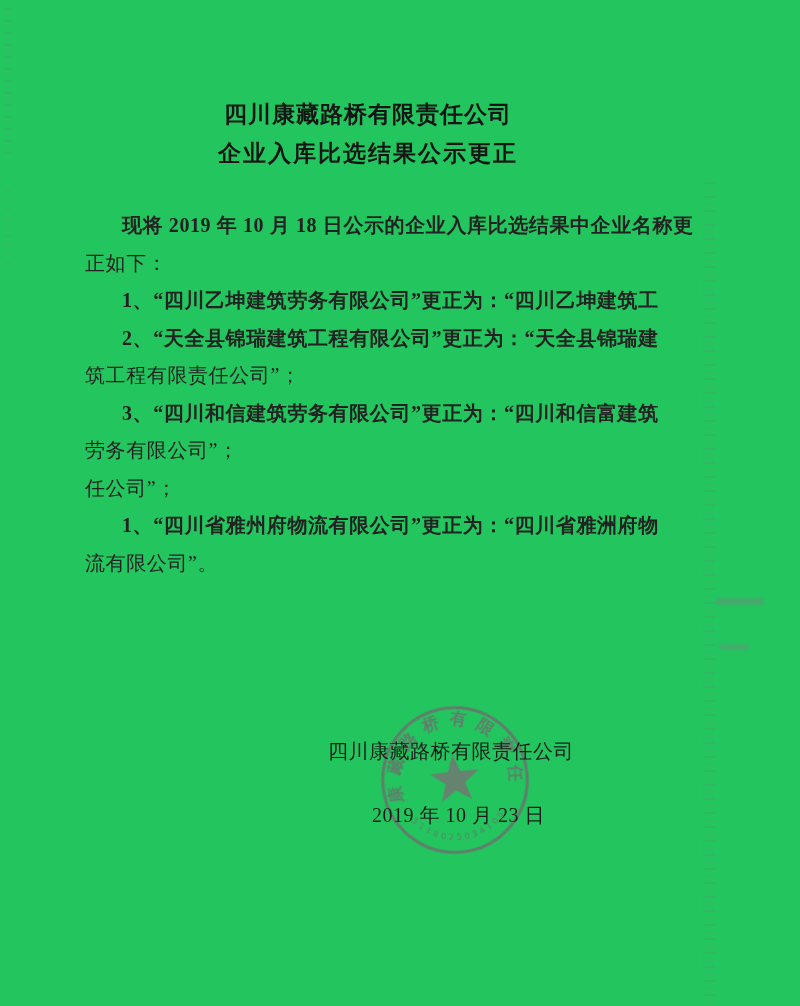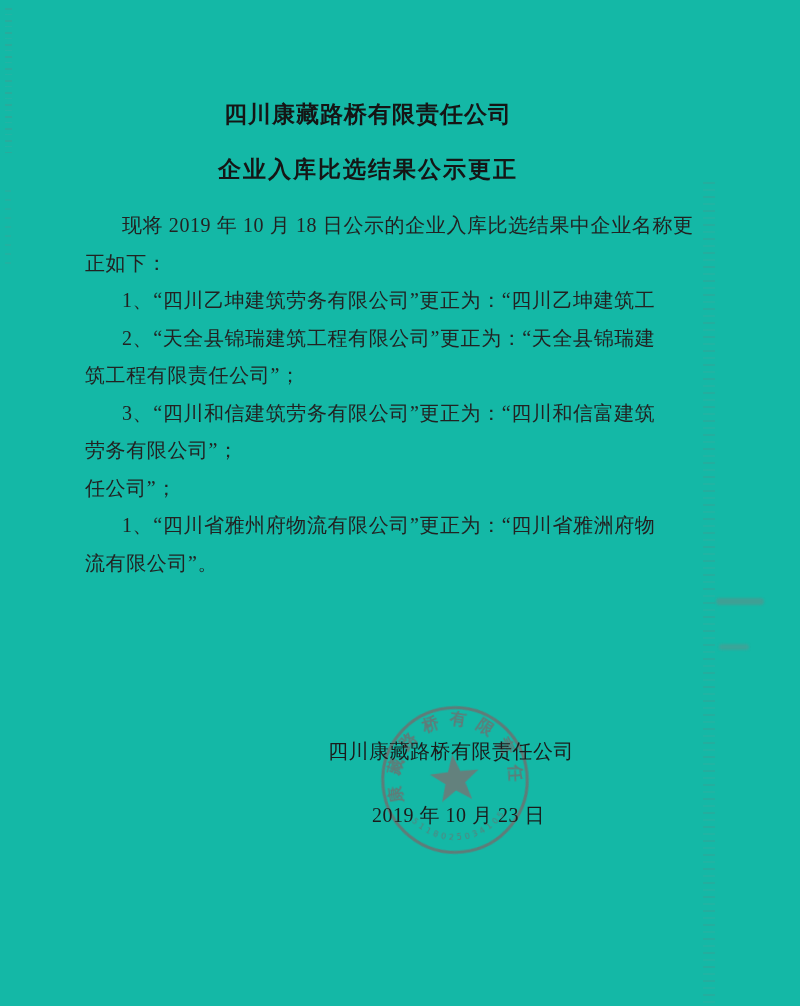--- a/index.html
+++ b/index.html
@@ -3,44 +3,44 @@
 <meta charset="utf-8">
 <style>
   html,body{margin:0;padding:0;}
   body{
     width:800px;height:1006px;
     background:#fdfdfc;
     font-family:"Liberation Serif","DejaVu Serif",serif;
     position:relative;overflow:hidden;
     color:#1d1d1d;
   }
-  .page{position:absolute;inset:0;background:#14b8a6;padding-left:43px;}
+  .page{position:absolute;inset:0;background:#22c55e;padding-left:43px;}
 
   
   .head-block{
     position:absolute;left:0;top:100px;width:736px;
     text-align:center;
   }
   .doc-title{
     font-size:23px;font-weight:bold;letter-spacing:1px;
     line-height:30px;color:#151515;white-space:nowrap;
   }
   .doc-subtitle{
-    margin-top:25px;
+    margin-top:9px;
     font-size:23px;font-weight:bold;letter-spacing:2px;
     line-height:30px;color:#151515;white-space:nowrap;
   }
 
   
   .body-block{position:absolute;left:85px;top:207px;width:600px;}
   .body-line{
     font-size:20px;line-height:37.5px;height:37.5px;
     letter-spacing:0.6px;white-space:nowrap;color:#222;
   }
-  .body-line.indent{text-indent:1.85em;}
+  .body-line.indent{text-indent:1.85em;font-weight:bold;}
 
   
   .sig-company{
     position:absolute;left:328px;top:738px;
     font-size:20px;letter-spacing:0.5px;white-space:nowrap;
     color:#1b1b1b;z-index:3;
   }
   .sig-date{
     position:absolute;left:372px;top:802px;
     font-size:20px;letter-spacing:0.5px;white-space:nowrap;

